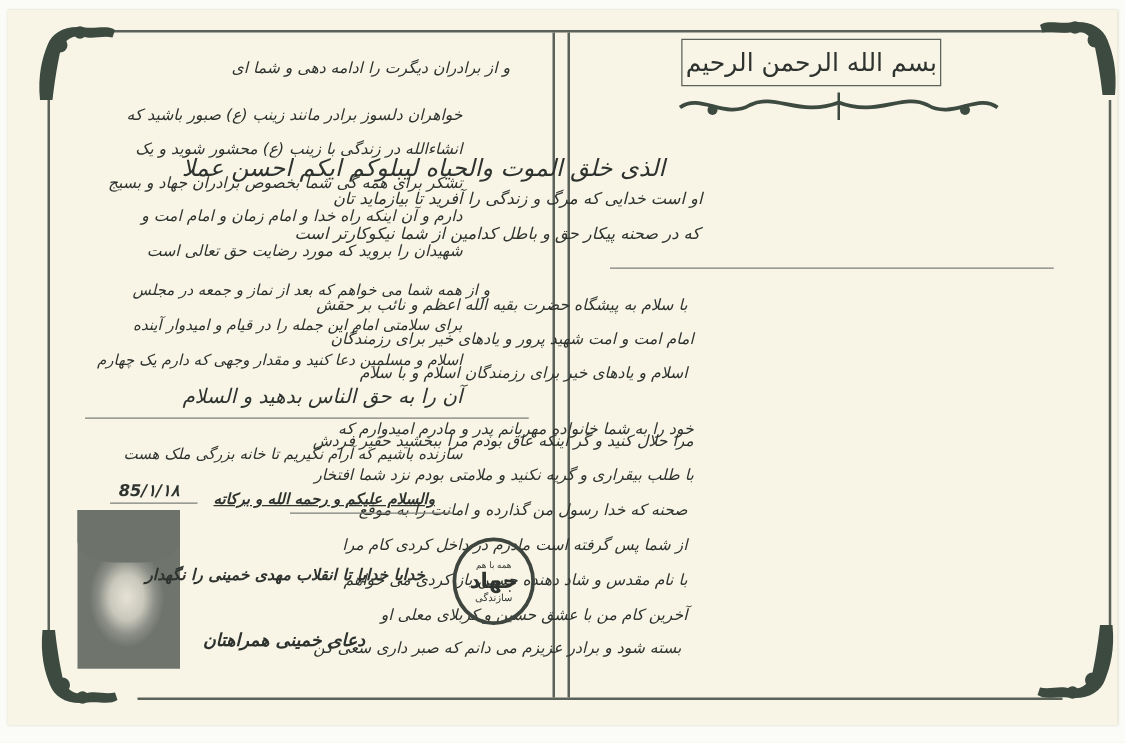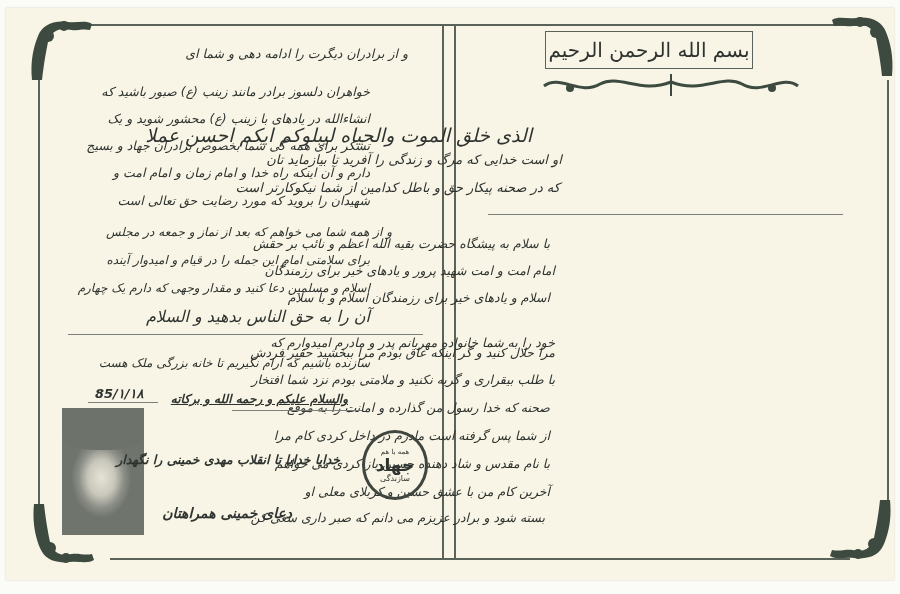--- a/index.html
+++ b/index.html
@@ -74,21 +74,21 @@
 <div class="hw" style="right:345px;top:345px;font-size:12.5px;">مرا حلال کنید و گر اینکه عاق بودم مرا ببخشید حقیر فردش</div>
 <div class="hw" style="right:345px;top:372px;font-size:12.5px;">با طلب بیقراری و گریه نکنید و ملامتی بودم نزد شما افتخار</div>
 <div class="hw" style="right:350px;top:400px;font-size:12.5px;">صحنه که خدا رسول من گذارده و امانت را به موقع</div>
 <div class="hw" style="right:350px;top:428px;font-size:12.5px;margin-left:13px;">از شما پس گرفته است مادرم در داخل کردی کام مرا</div>
 <div class="hw" style="right:350px;top:456px;font-size:12.5px;">با نام مقدس و شاد دهنده حسین باز کردی می خواهم</div>
 <div class="hw" style="right:350px;top:484px;font-size:12.5px;">آخرین کام من با عشق حسین و کربلای معلی او</div>
 <div class="hw" style="right:355px;top:510px;font-size:12.5px;">بسته شود و برادر عزیزم می دانم که صبر داری سعی کن</div>
 
 <div class="hw" style="right:492px;top:46px;font-size:12.5px;">و از برادران دیگرت را ادامه دهی و شما ای</div>
 <div class="hw" style="right:530px;top:84px;font-size:12.5px;">خواهران دلسوز برادر مانند زینب (ع) صبور باشید که</div>
-<div class="hw" style="right:530px;top:111px;font-size:12.5px;">انشاءالله در یادهای با زینب (ع) محشور شوید و یک</div>
+<div class="hw" style="right:530px;top:111px;font-size:12.5px;">انشاءالله در زندگی با زینب (ع) محشور شوید و یک</div>
 <div class="hw" style="right:530px;top:138px;font-size:12.5px;">تشکر برای همه گی شما بخصوص برادران جهاد و بسیج</div>
 <div class="hw" style="right:530px;top:165px;font-size:12.5px;">دارم و آن اینکه راه خدا و امام زمان و امام امت و</div>
 <div class="hw" style="right:530px;top:193px;font-size:12.5px;">شهیدان را بروید که مورد رضایت حق تعالی است</div>
 <div class="hw" style="right:508px;top:225px;font-size:12px;">و از همه شما می خواهم که بعد از نماز و جمعه در مجلس</div>
 <div class="hw" style="right:530px;top:253px;font-size:12px;">برای سلامتی امام این جمله را در قیام و امیدوار آینده</div>
 <div class="hw" style="right:530px;top:281px;font-size:12px;">اسلام و مسلمین دعا کنید و مقدار وجهی که دارم یک چهارم</div>
 <div class="hw" style="right:530px;top:307px;font-size:16px;">آن را به حق الناس بدهید و السلام</div>
 <div class="rule" style="left:68px;top:334px;width:355px;"></div>
 
 <div class="hw" style="right:530px;top:356px;font-size:12px;">سازنده باشیم که آرام نگیریم تا خانه بزرگی ملک هست</div>

